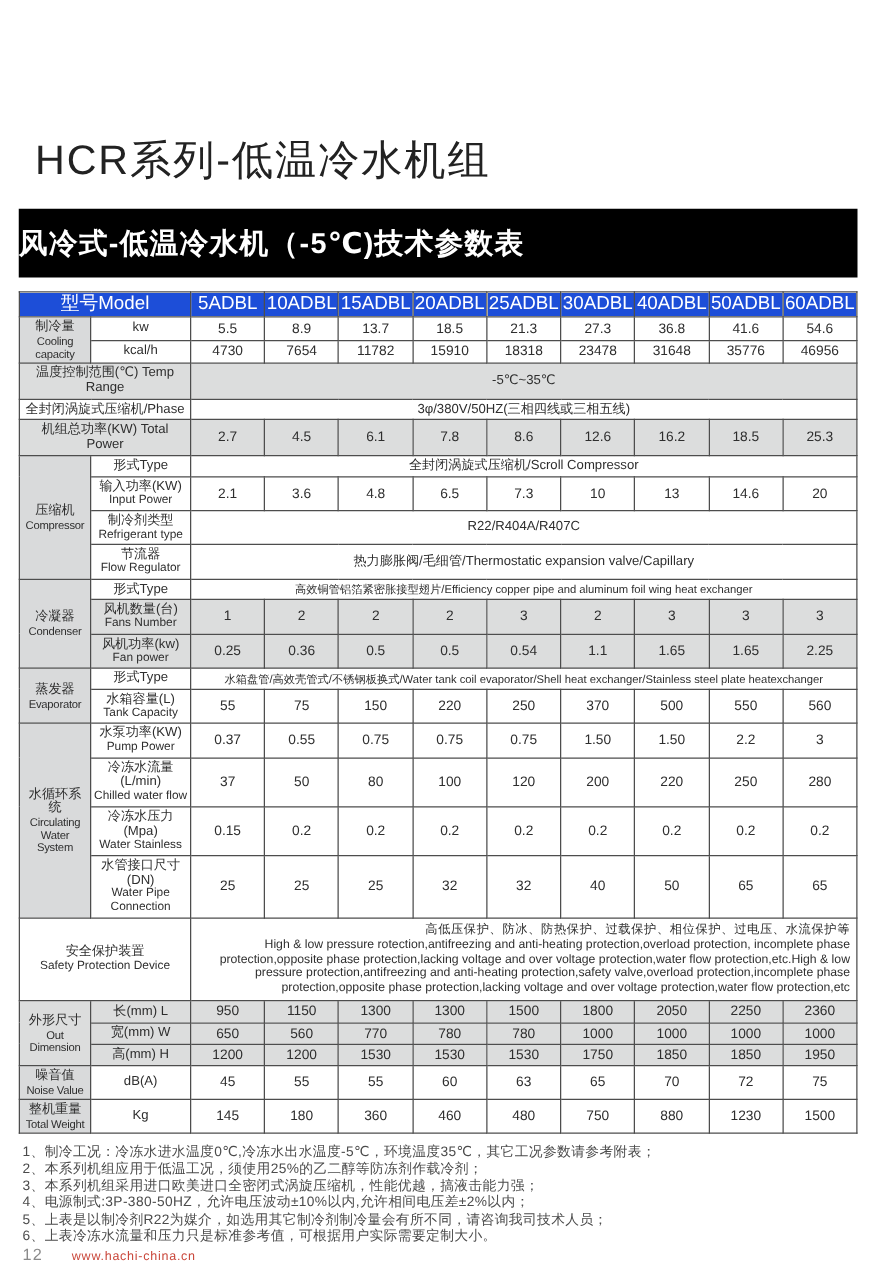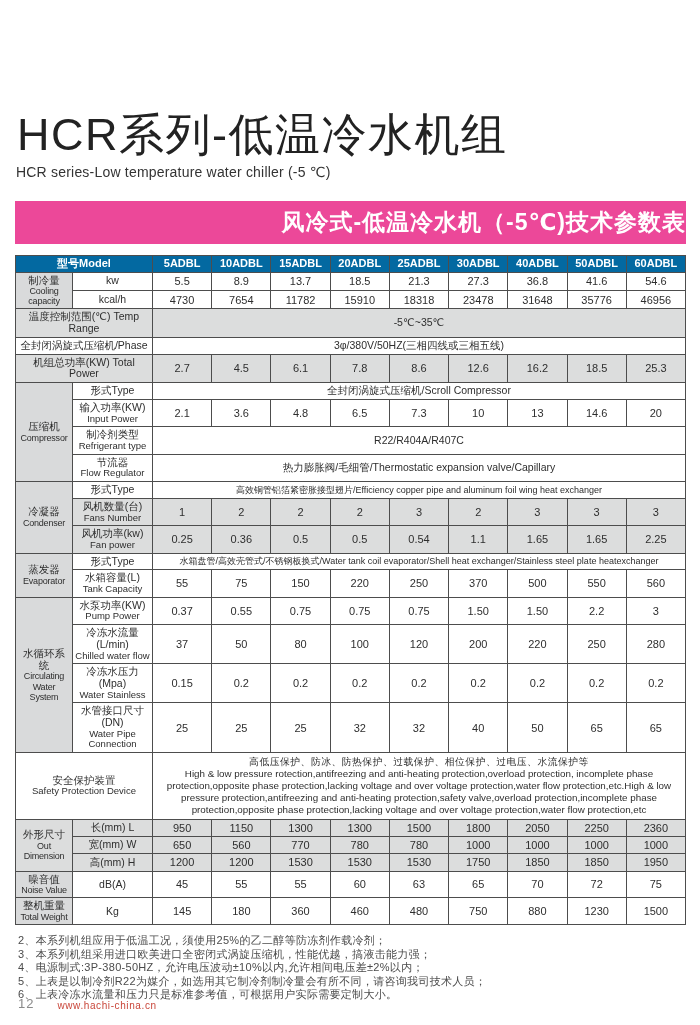--- a/index.html
+++ b/index.html
@@ -6,69 +6,68 @@
   html,body { margin:0; padding:0; }
   body {
     width:700px; height:1025px; background:#ffffff; position:relative;
     font-family:"Liberation Sans","DejaVu Sans",sans-serif; color:#2e2e2e;
     -webkit-font-smoothing:antialiased;
   }
   .page { position:absolute; inset:0; overflow:hidden; }
 
   
   .title-block { margin:110px 0 0 16px; }
-  .main-title { font-size:45px; font-weight:400; color:#222; margin:1px; letter-spacing:1.5px; line-height:1.1; }
+  .main-title { font-size:33px; font-weight:400; color:#222; margin:12px; letter-spacing:1.5px; line-height:1.1; }
   .sub-title { font-size:14px; font-weight:400; color:#333; margin-top:4px; letter-spacing:0.2px; }
 
   
   .banner {
-    margin:21px 0 0 15px; width:671px; height:43px; background:#ec4899;
-    display:flex; align-items:center; justify-content:flex-end;
+    margin:21px 0 0 15px; width:671px; height:55px; background:#000000;
+    display:flex; align-items:center; justify-content:flex-start;
   }
   .banner span { color:#ffffff; font-size:23px; font-weight:700; letter-spacing:1px; }
 
   
   table.spec {
     margin:11px 0 0 15px; width:671px; border-collapse:collapse; table-layout:fixed;
     font-size:10.5px; color:#2e2e2e;
   }
   table.spec th, table.spec td {
     border:1px solid #4d4d4d; padding:2px 2px; text-align:center; vertical-align:middle;
     overflow:hidden; line-height:1.12;
   }
-  table.spec thead th { background:#0369a1; color:#ffffff; font-weight:700; font-size:11px; height:17px; padding:1px 0; }
+  table.spec thead th { background:#1d4ed8; color:#ffffff; font-weight:400; font-size:15px; height:17px; padding:1px 0; }
   td.group { background:#d9dadb; }
   td.group .ln2 { font-size:9px; letter-spacing:-0.2px; }
   tr.shaded td { background:#dcdddd; }
   td.rowlabel { background:#ffffff; }
   tr.shaded td.rowlabel { background:#dcdddd; }
   td.rowlabel .ln2 { font-size:9.5px; }
   td.val { font-size:11px; height:16px; }
   td.spanval { font-size:10.5px; height:16px; }
   td.spanval.small { font-size:9px; }
-  td.spanval.left { text-align:center; padding:3px 5px; font-size:9.8px; line-height:1.22; }
+  td.spanval.left { text-align:right; padding:3px 5px; font-size:9.8px; line-height:1.22; }
   td.spanval.left .zh { letter-spacing:0.5px; }
 
   
   .notes { margin:9px 0 0 18px; font-size:11px; color:#4b4b4b; line-height:13.5px; letter-spacing:0.3px; }
   .notes div { white-space:nowrap; }
 
   
   .footer { position:absolute; left:18px; top:996px; display:flex; align-items:flex-end; gap:23px; }
   .page-num { font-size:13px; color:#8a8a8a; letter-spacing:1px; }
   .website { font-size:10px; color:#c9463a; text-decoration:none; letter-spacing:0.6px; }
 </style>
 </head>
 <body>
 
 <div class="page">
 
   <div class="title-block">
     <h1 class="main-title">HCR系列-低温冷水机组</h1>
-    <div class="sub-title">HCR series-Low temperature water chiller (-5 ℃)</div>
   </div>
 
   <div class="banner">
     <span>风冷式-低温冷水机（-5℃)技术参数表</span>
   </div>
 
   <table class="spec">
     <colgroup>
       <col style="width:57px">
         <col style="width:80px">
@@ -415,20 +414,21 @@
           <td class="val">750</td>
           <td class="val">880</td>
           <td class="val">1230</td>
           <td class="val">1500</td>
         </tr>
       </tbody>
   </table>
 
   <div class="notes">
     <div>
+        <div>1、制冷工况：冷冻水进水温度0℃,冷冻水出水温度-5℃，环境温度35℃，其它工况参数请参考附表；</div>
         <div>2、本系列机组应用于低温工况，须使用25%的乙二醇等防冻剂作载冷剂；</div>
         <div>3、本系列机组采用进口欧美进口全密闭式涡旋压缩机，性能优越，搞液击能力强；</div>
         <div>4、电源制式:3P-380-50HZ，允许电压波动±10%以内,允许相间电压差±2%以内；</div>
         <div>5、上表是以制冷剂R22为媒介，如选用其它制冷剂制冷量会有所不同，请咨询我司技术人员；</div>
         <div>6、上表冷冻水流量和压力只是标准参考值，可根据用户实际需要定制大小。</div>
       </div>
   </div>
 
   <div class="footer">
     <span class="page-num">12</span>

